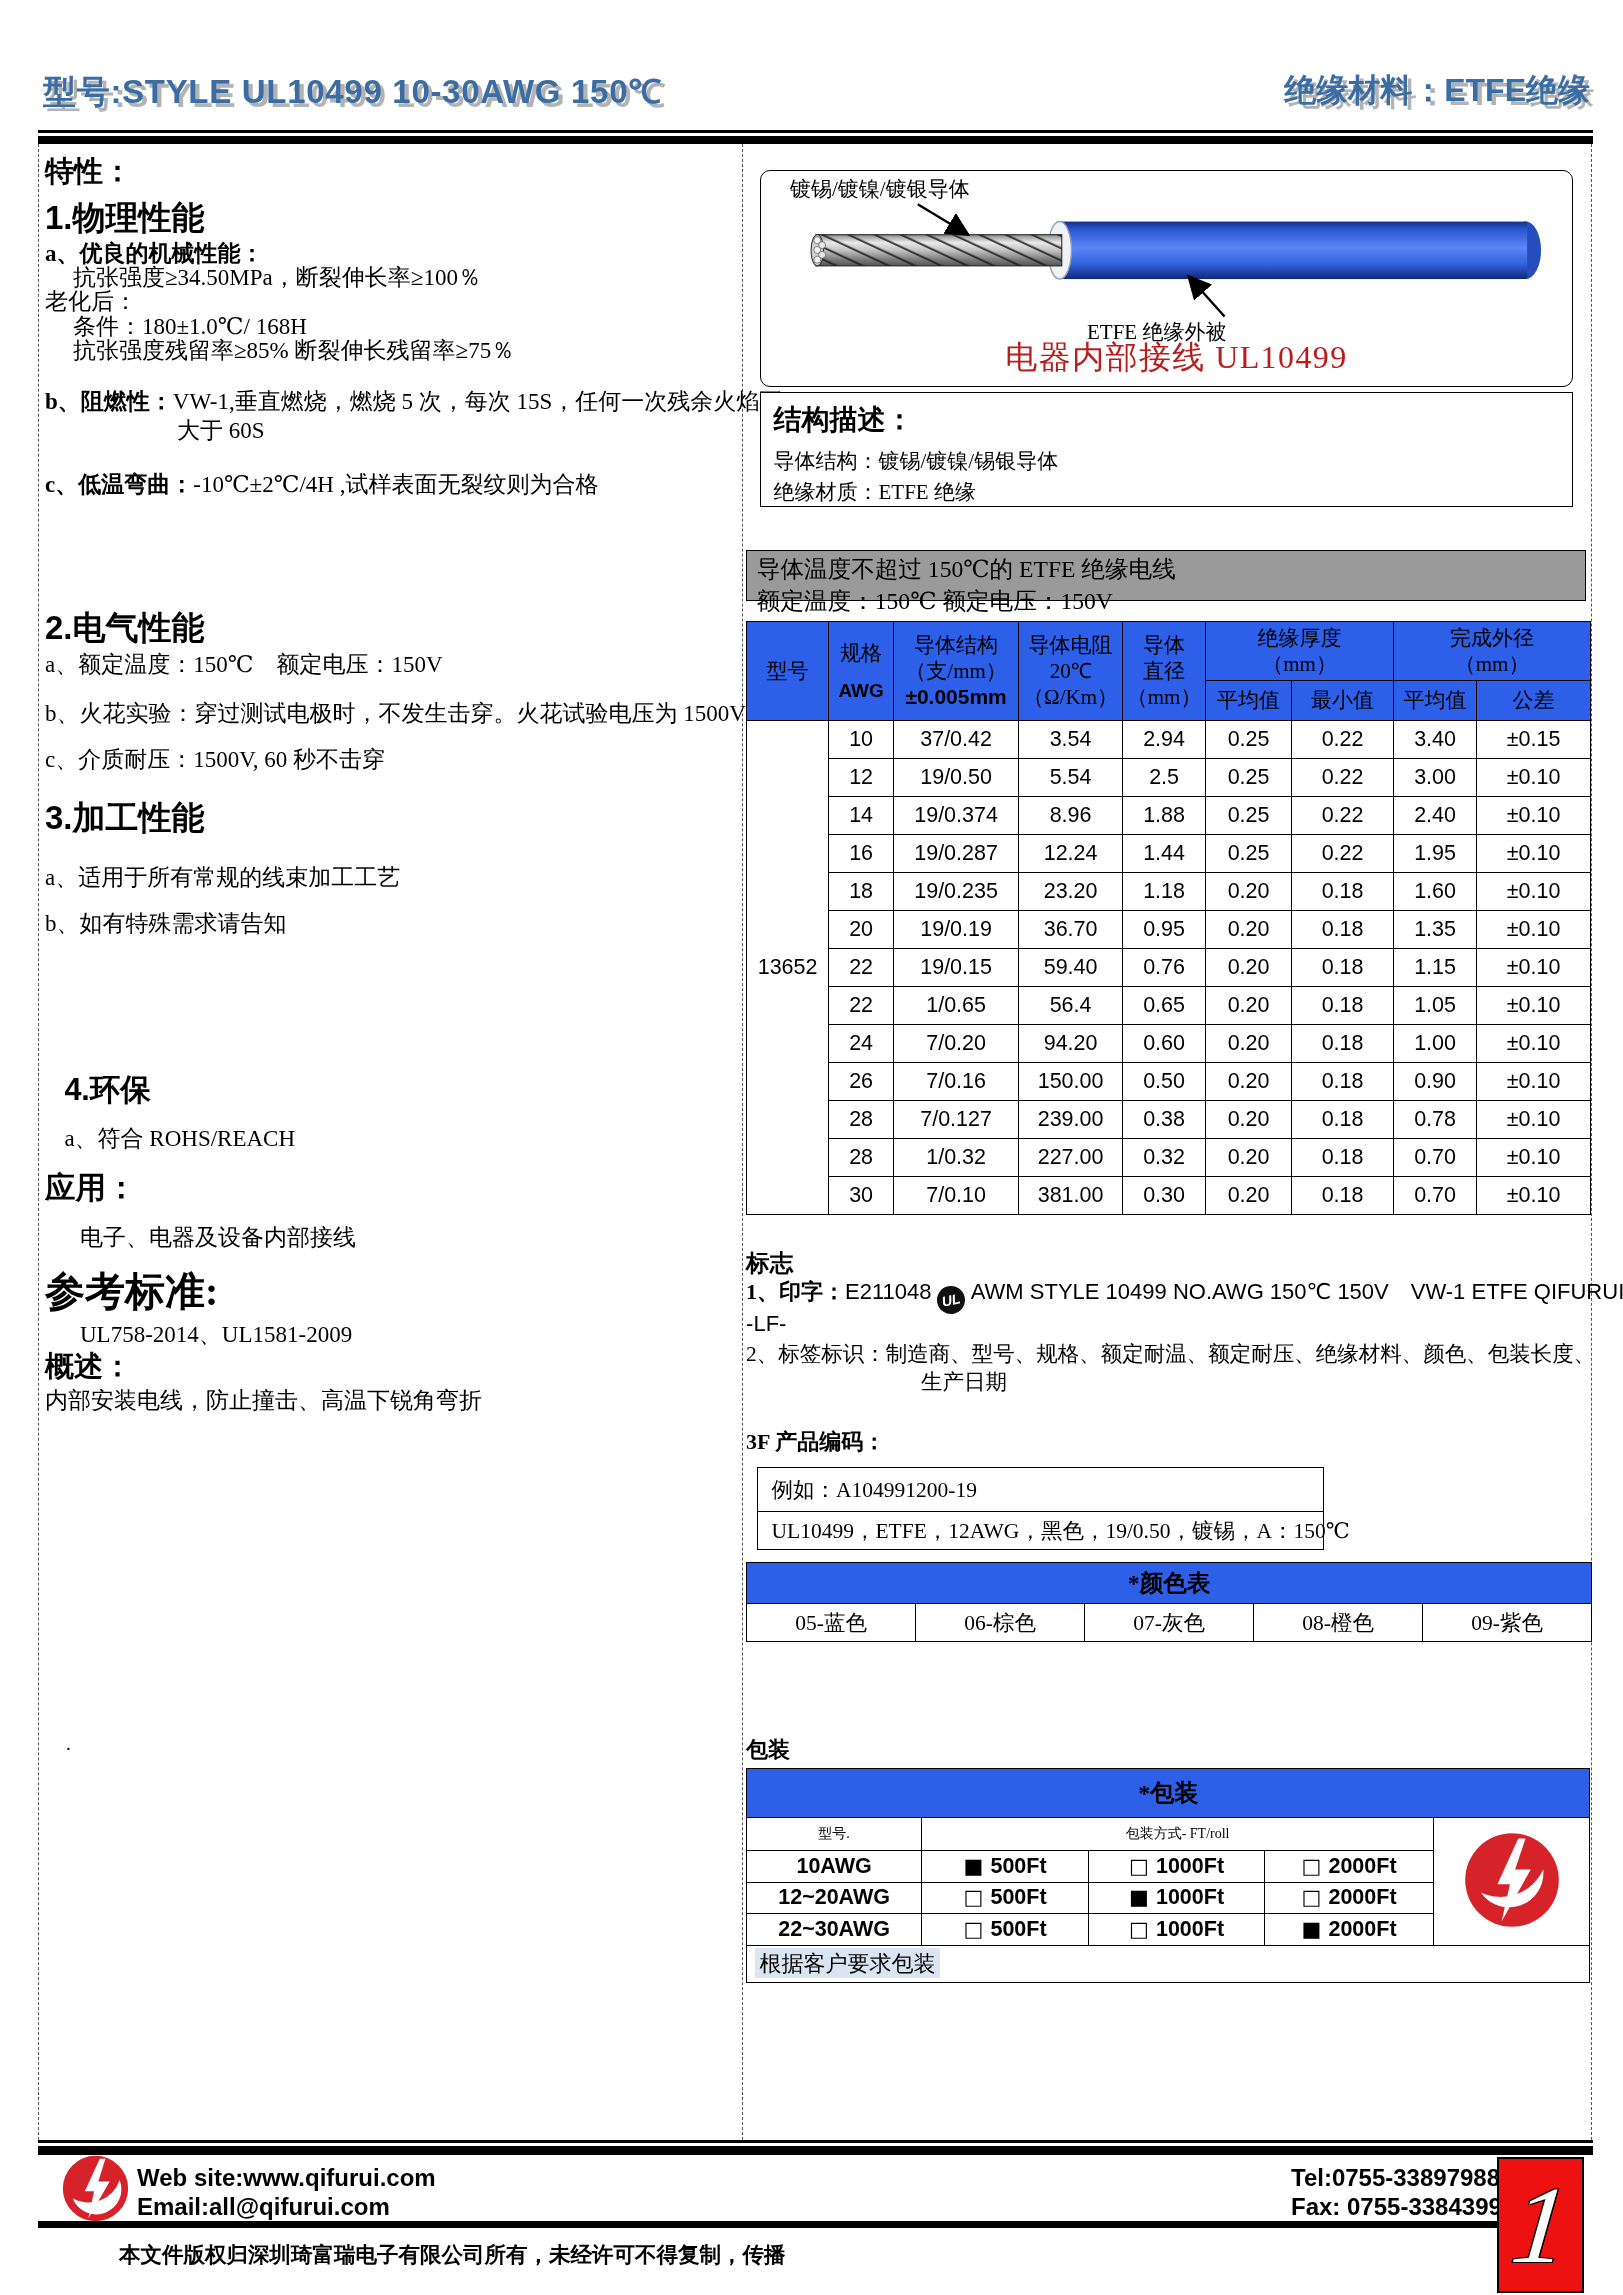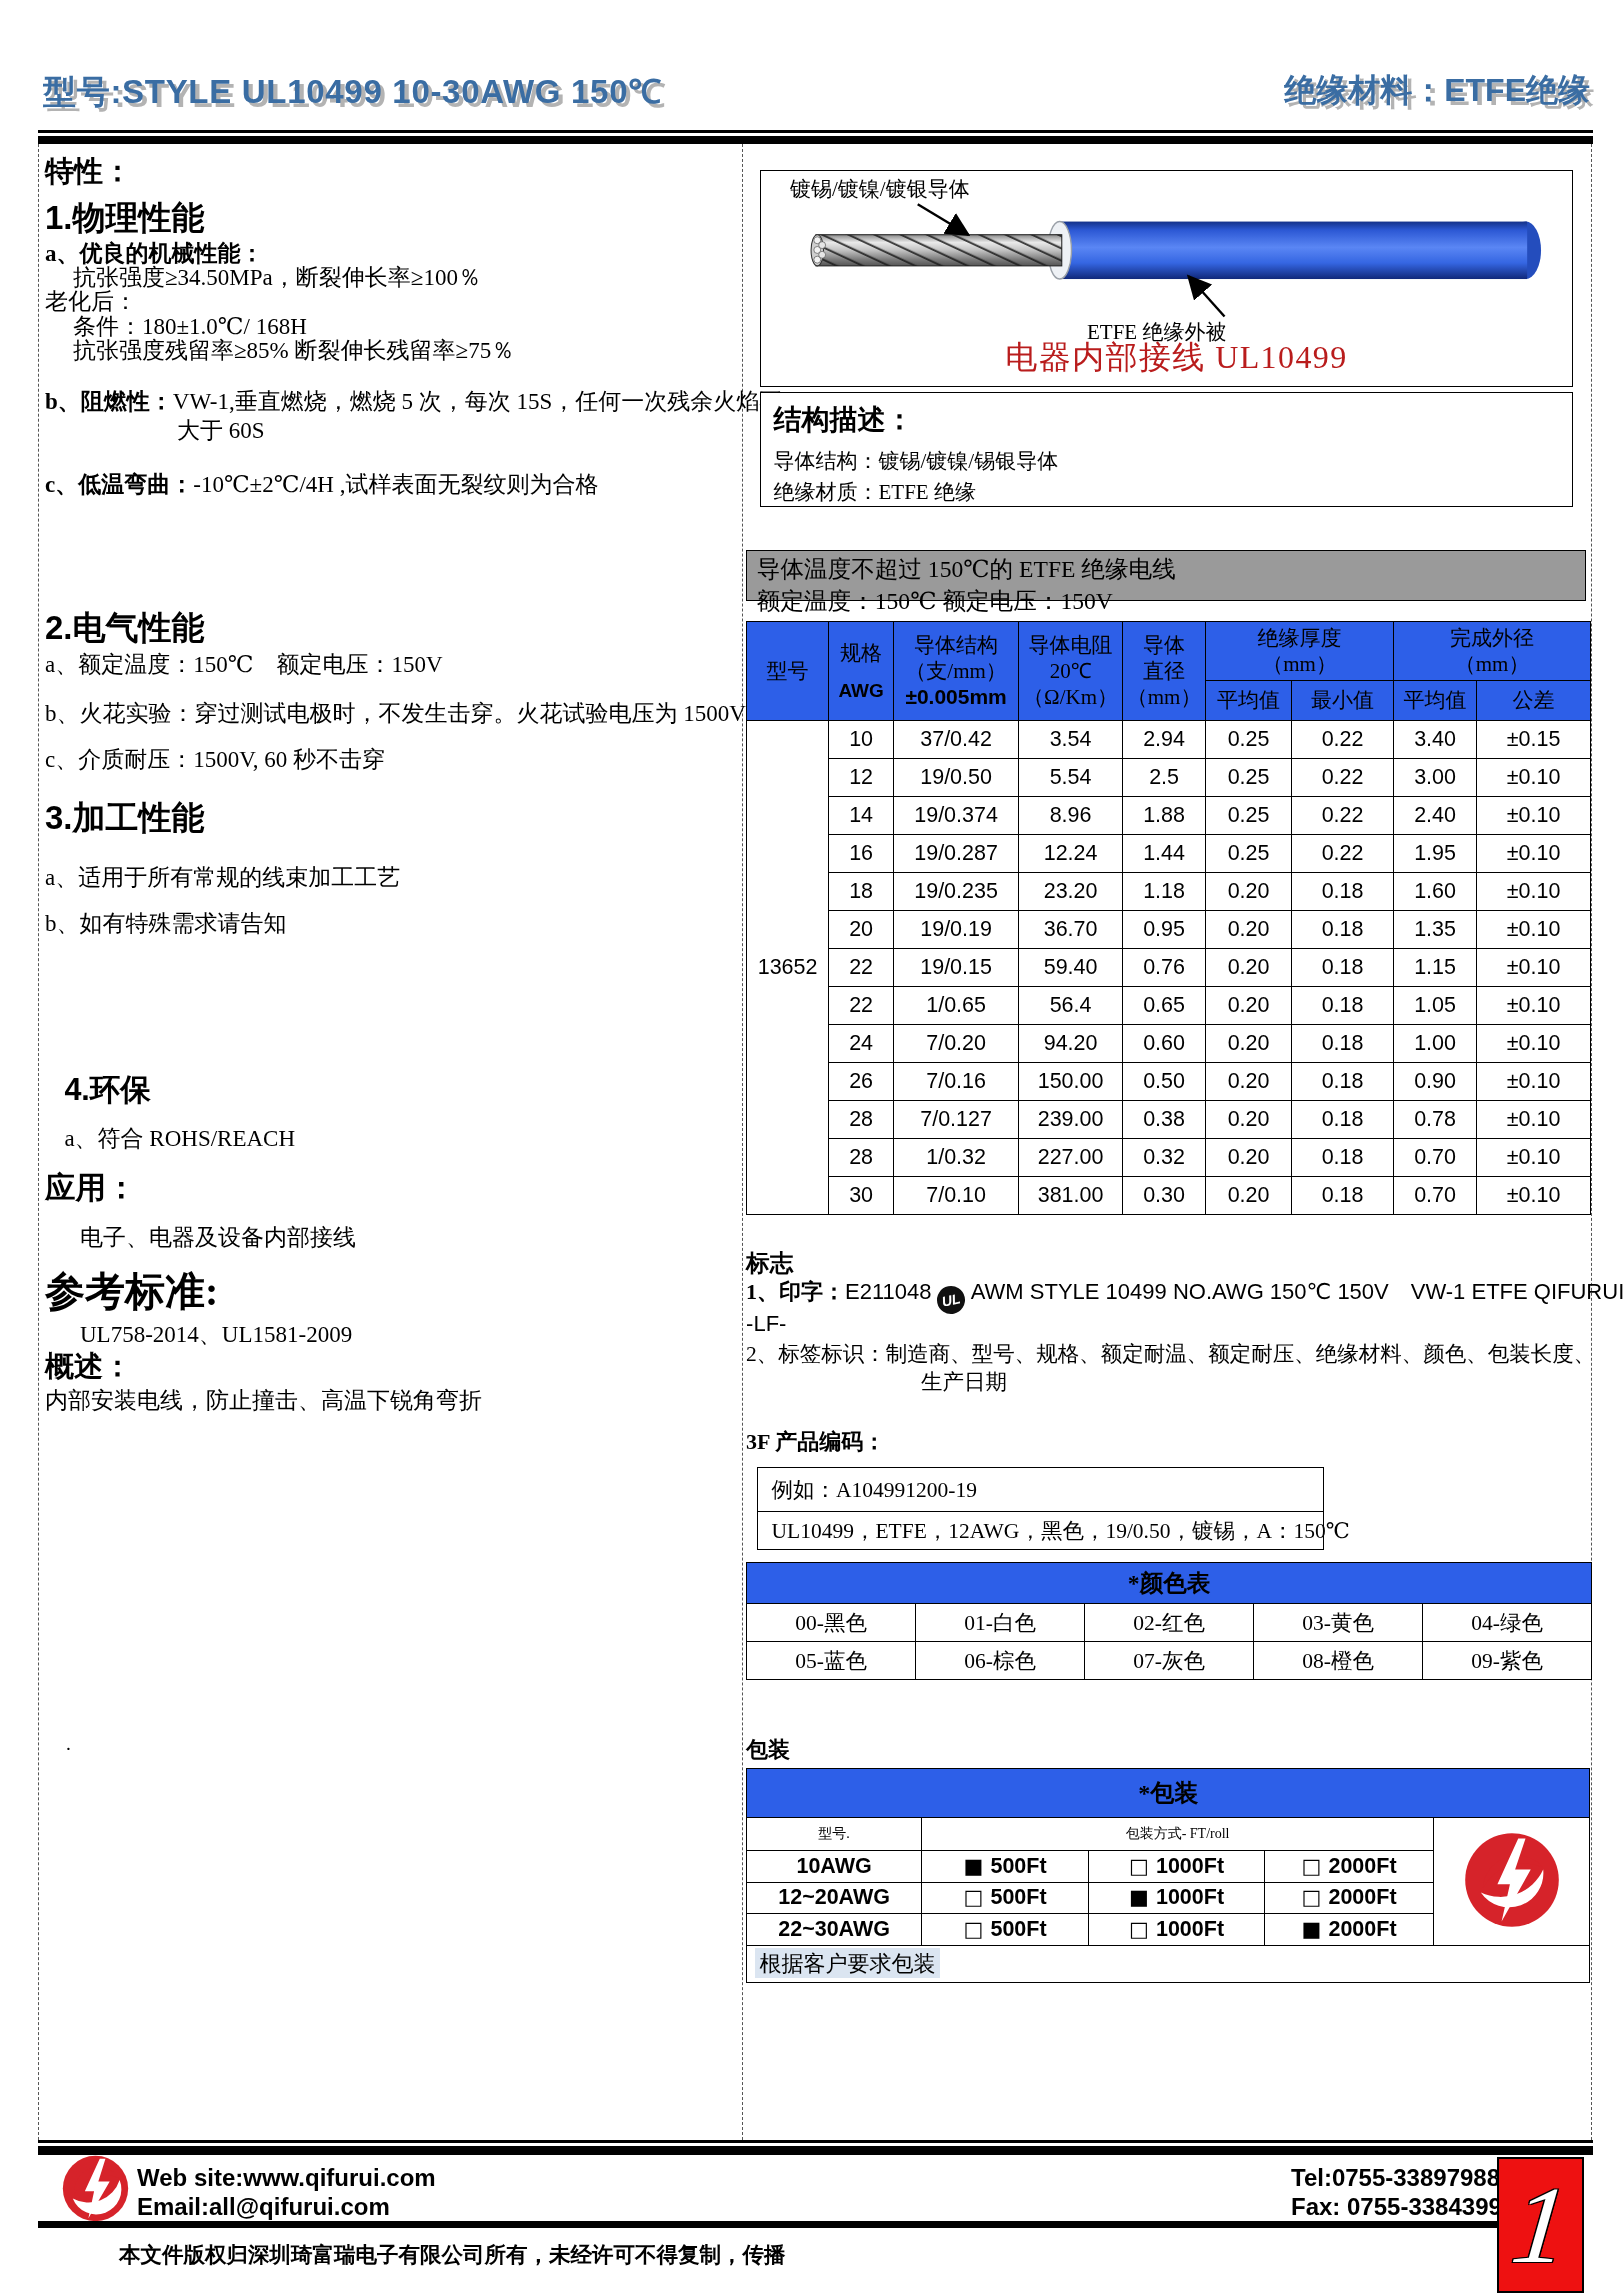--- a/index.html
+++ b/index.html
@@ -127,21 +127,21 @@
     <div class="ll" style="top:1177px;left:35px;">UL758-2014、UL1581-2009</div>
 
     <div class="ll h1" style="top:1205px;">概述：</div>
     <div class="ll" style="top:1243px;">内部安装电线，防止撞击、高温下锐角弯折</div>
 
     <div class="ll" style="top:1588px;left:21px;font-size:19.4px;">.</div>
   </div>
 
   <div class="rcol">
 
-    <div class="box" style="left:16px;top:26px;width:813px;height:217px;">
+    <div class="box" style="left:16px;top:26px;width:813px;height:217px;border-radius:10px;">
       <svg width="810" height="214" viewBox="0 0 1167 309" style="position:absolute;left:0;top:0;">
         <defs>
           <linearGradient id="ins" x1="0" y1="0" x2="0" y2="1">
             <stop offset="0" stop-color="#143189"></stop>
               <stop offset="0.15" stop-color="#2c58d4"></stop>
             <stop offset="0.45" stop-color="#5a86f4"></stop>
               <stop offset="0.72" stop-color="#3566e2"></stop>
             <stop offset="1" stop-color="#10287a"></stop>
           </linearGradient>
           <linearGradient id="met" x1="0" y1="0" x2="0" y2="1">
@@ -398,27 +398,20 @@
           <col style="width:169px">
           <col style="width:169px">
           <col style="width:169px">
           <col style="width:169px">
         </colgroup>
       <tbody>
           <tr>
             <td colspan="5" class="hd">*颜色表</td>
           </tr>
       <tr>
-        <td class="c">00-黑色</td>
-            <td class="c">01-白色</td>
-            <td class="c">02-红色</td>
-            <td class="c">03-黄色</td>
-            <td class="c">04-绿色</td>
-      </tr>
-      <tr>
         <td class="c">05-蓝色</td>
             <td class="c">06-棕色</td>
             <td class="c">07-灰色</td>
             <td class="c">08-橙色</td>
             <td class="c">09-紫色</td>
       </tr>
     </tbody>
       </table>
 
     <div class="mk b" style="left:2.1px;top:1593px;">包装</div>

